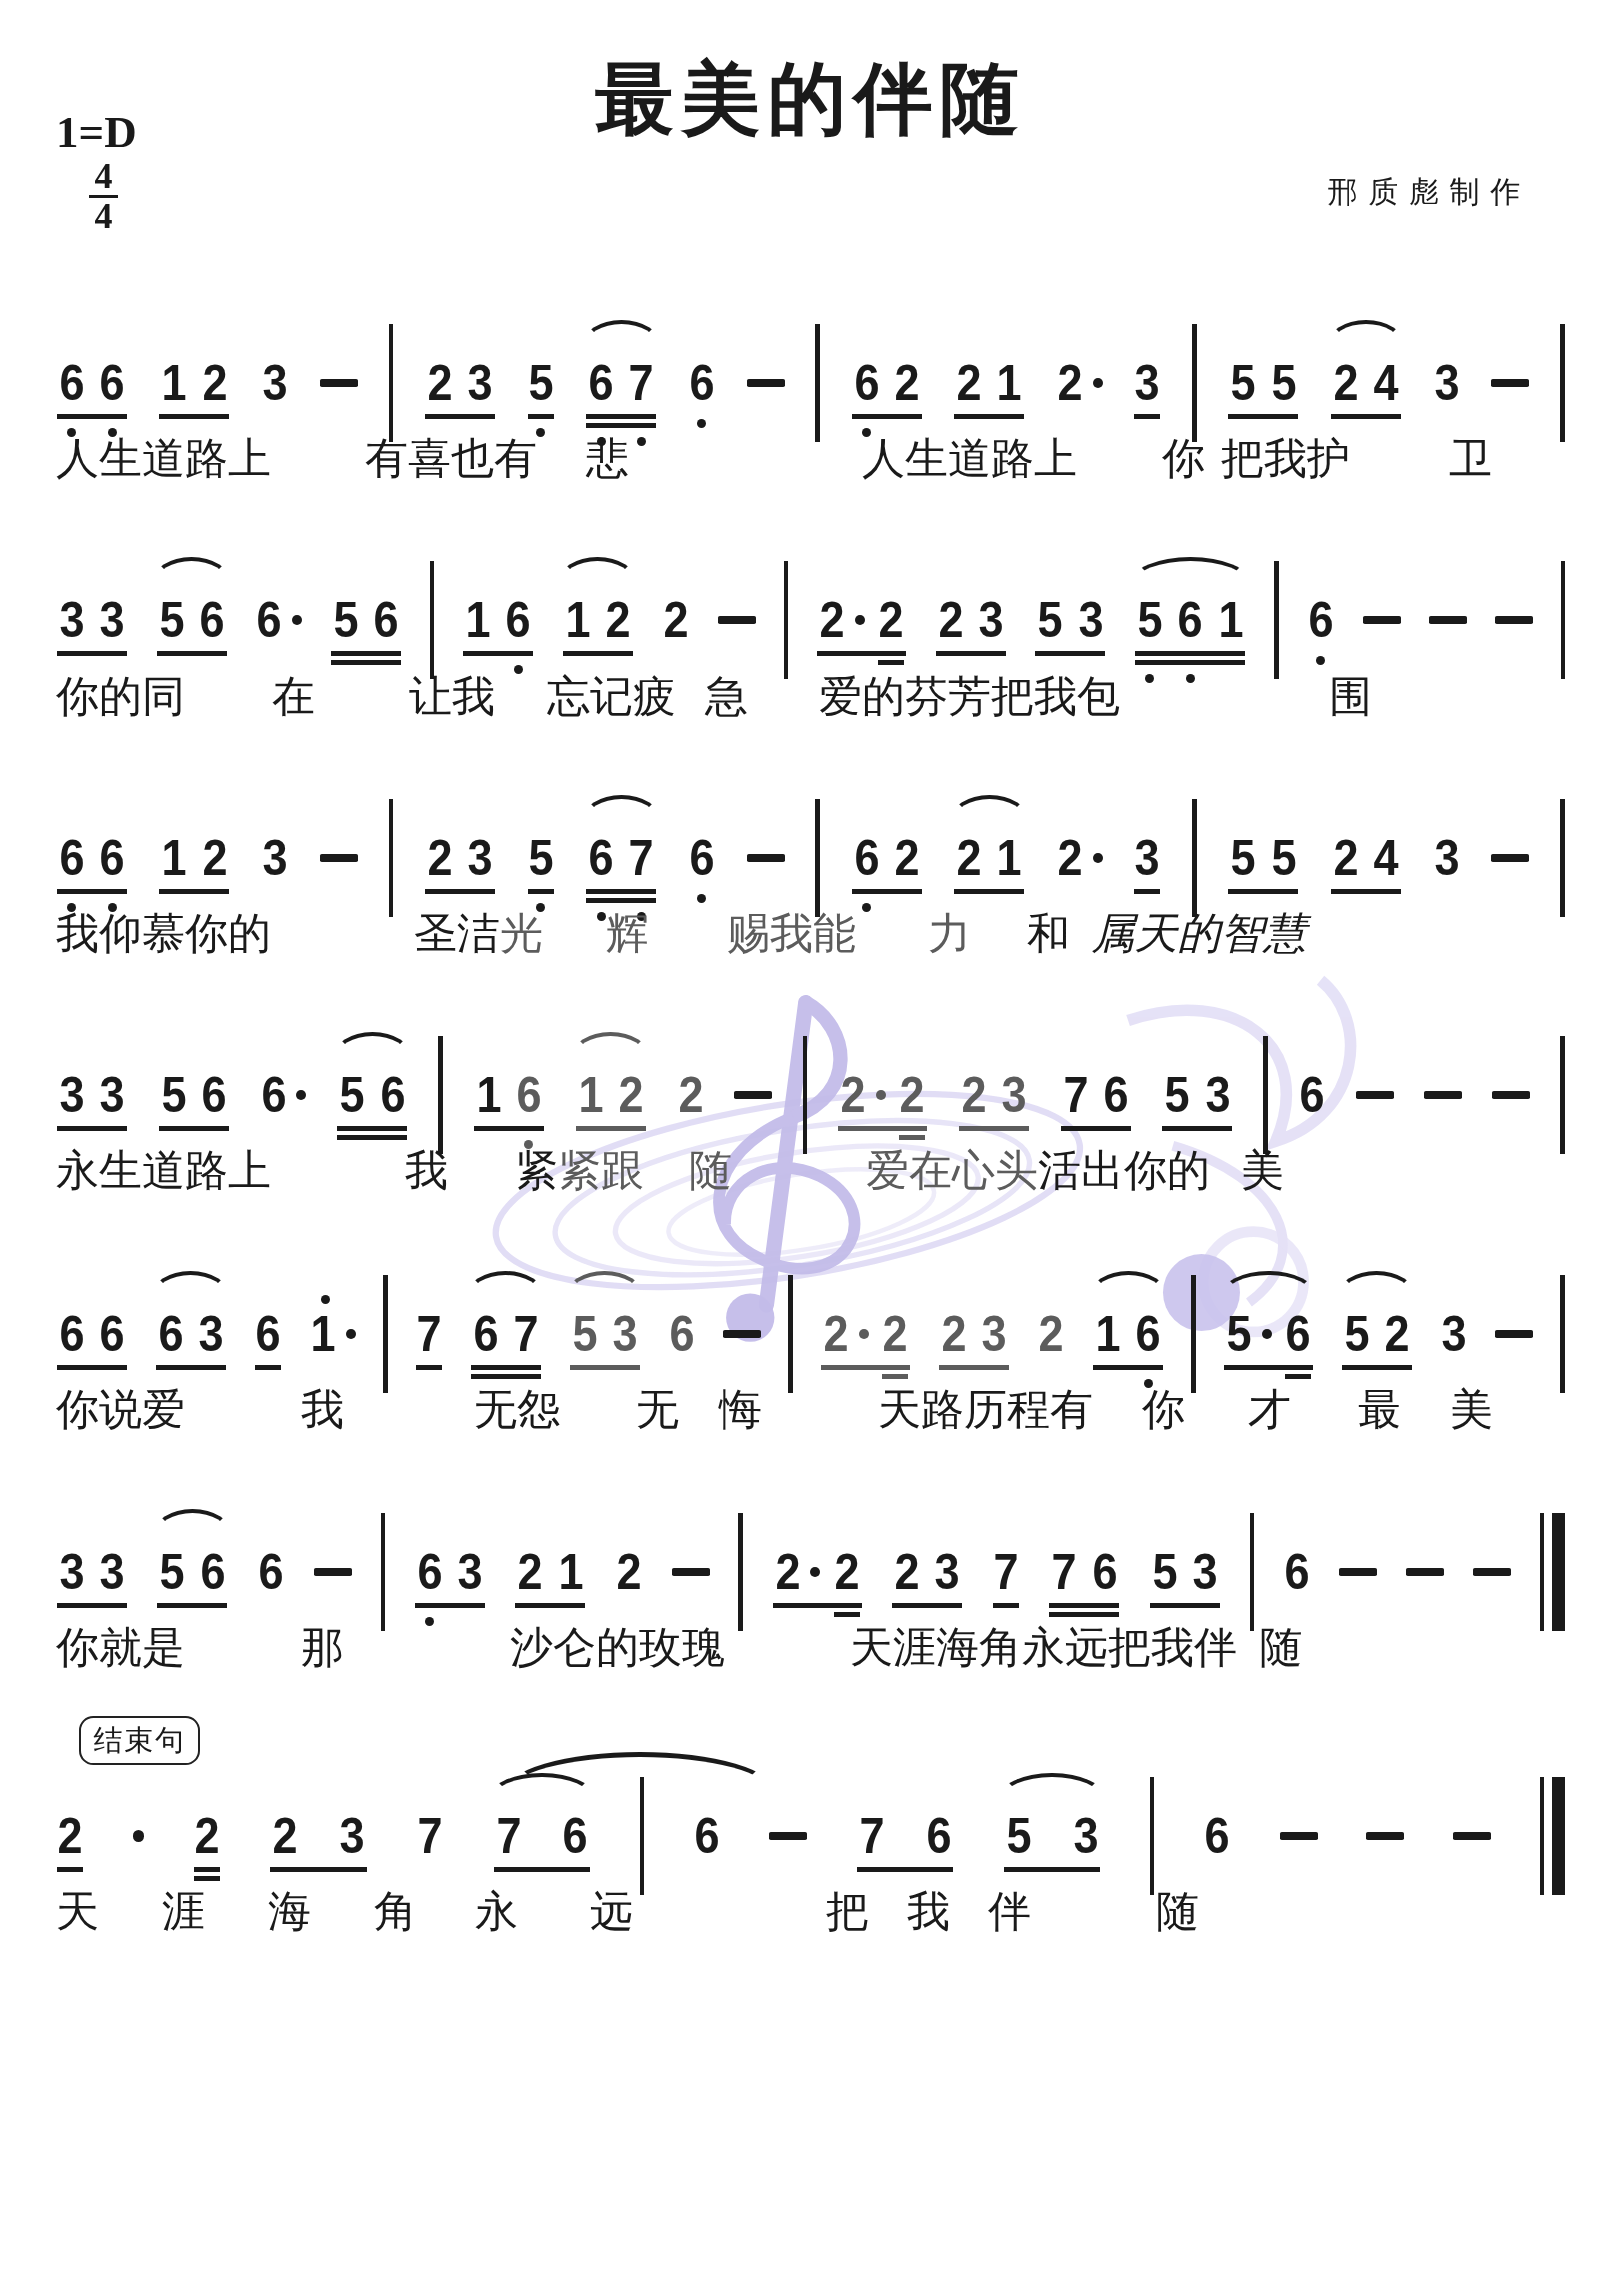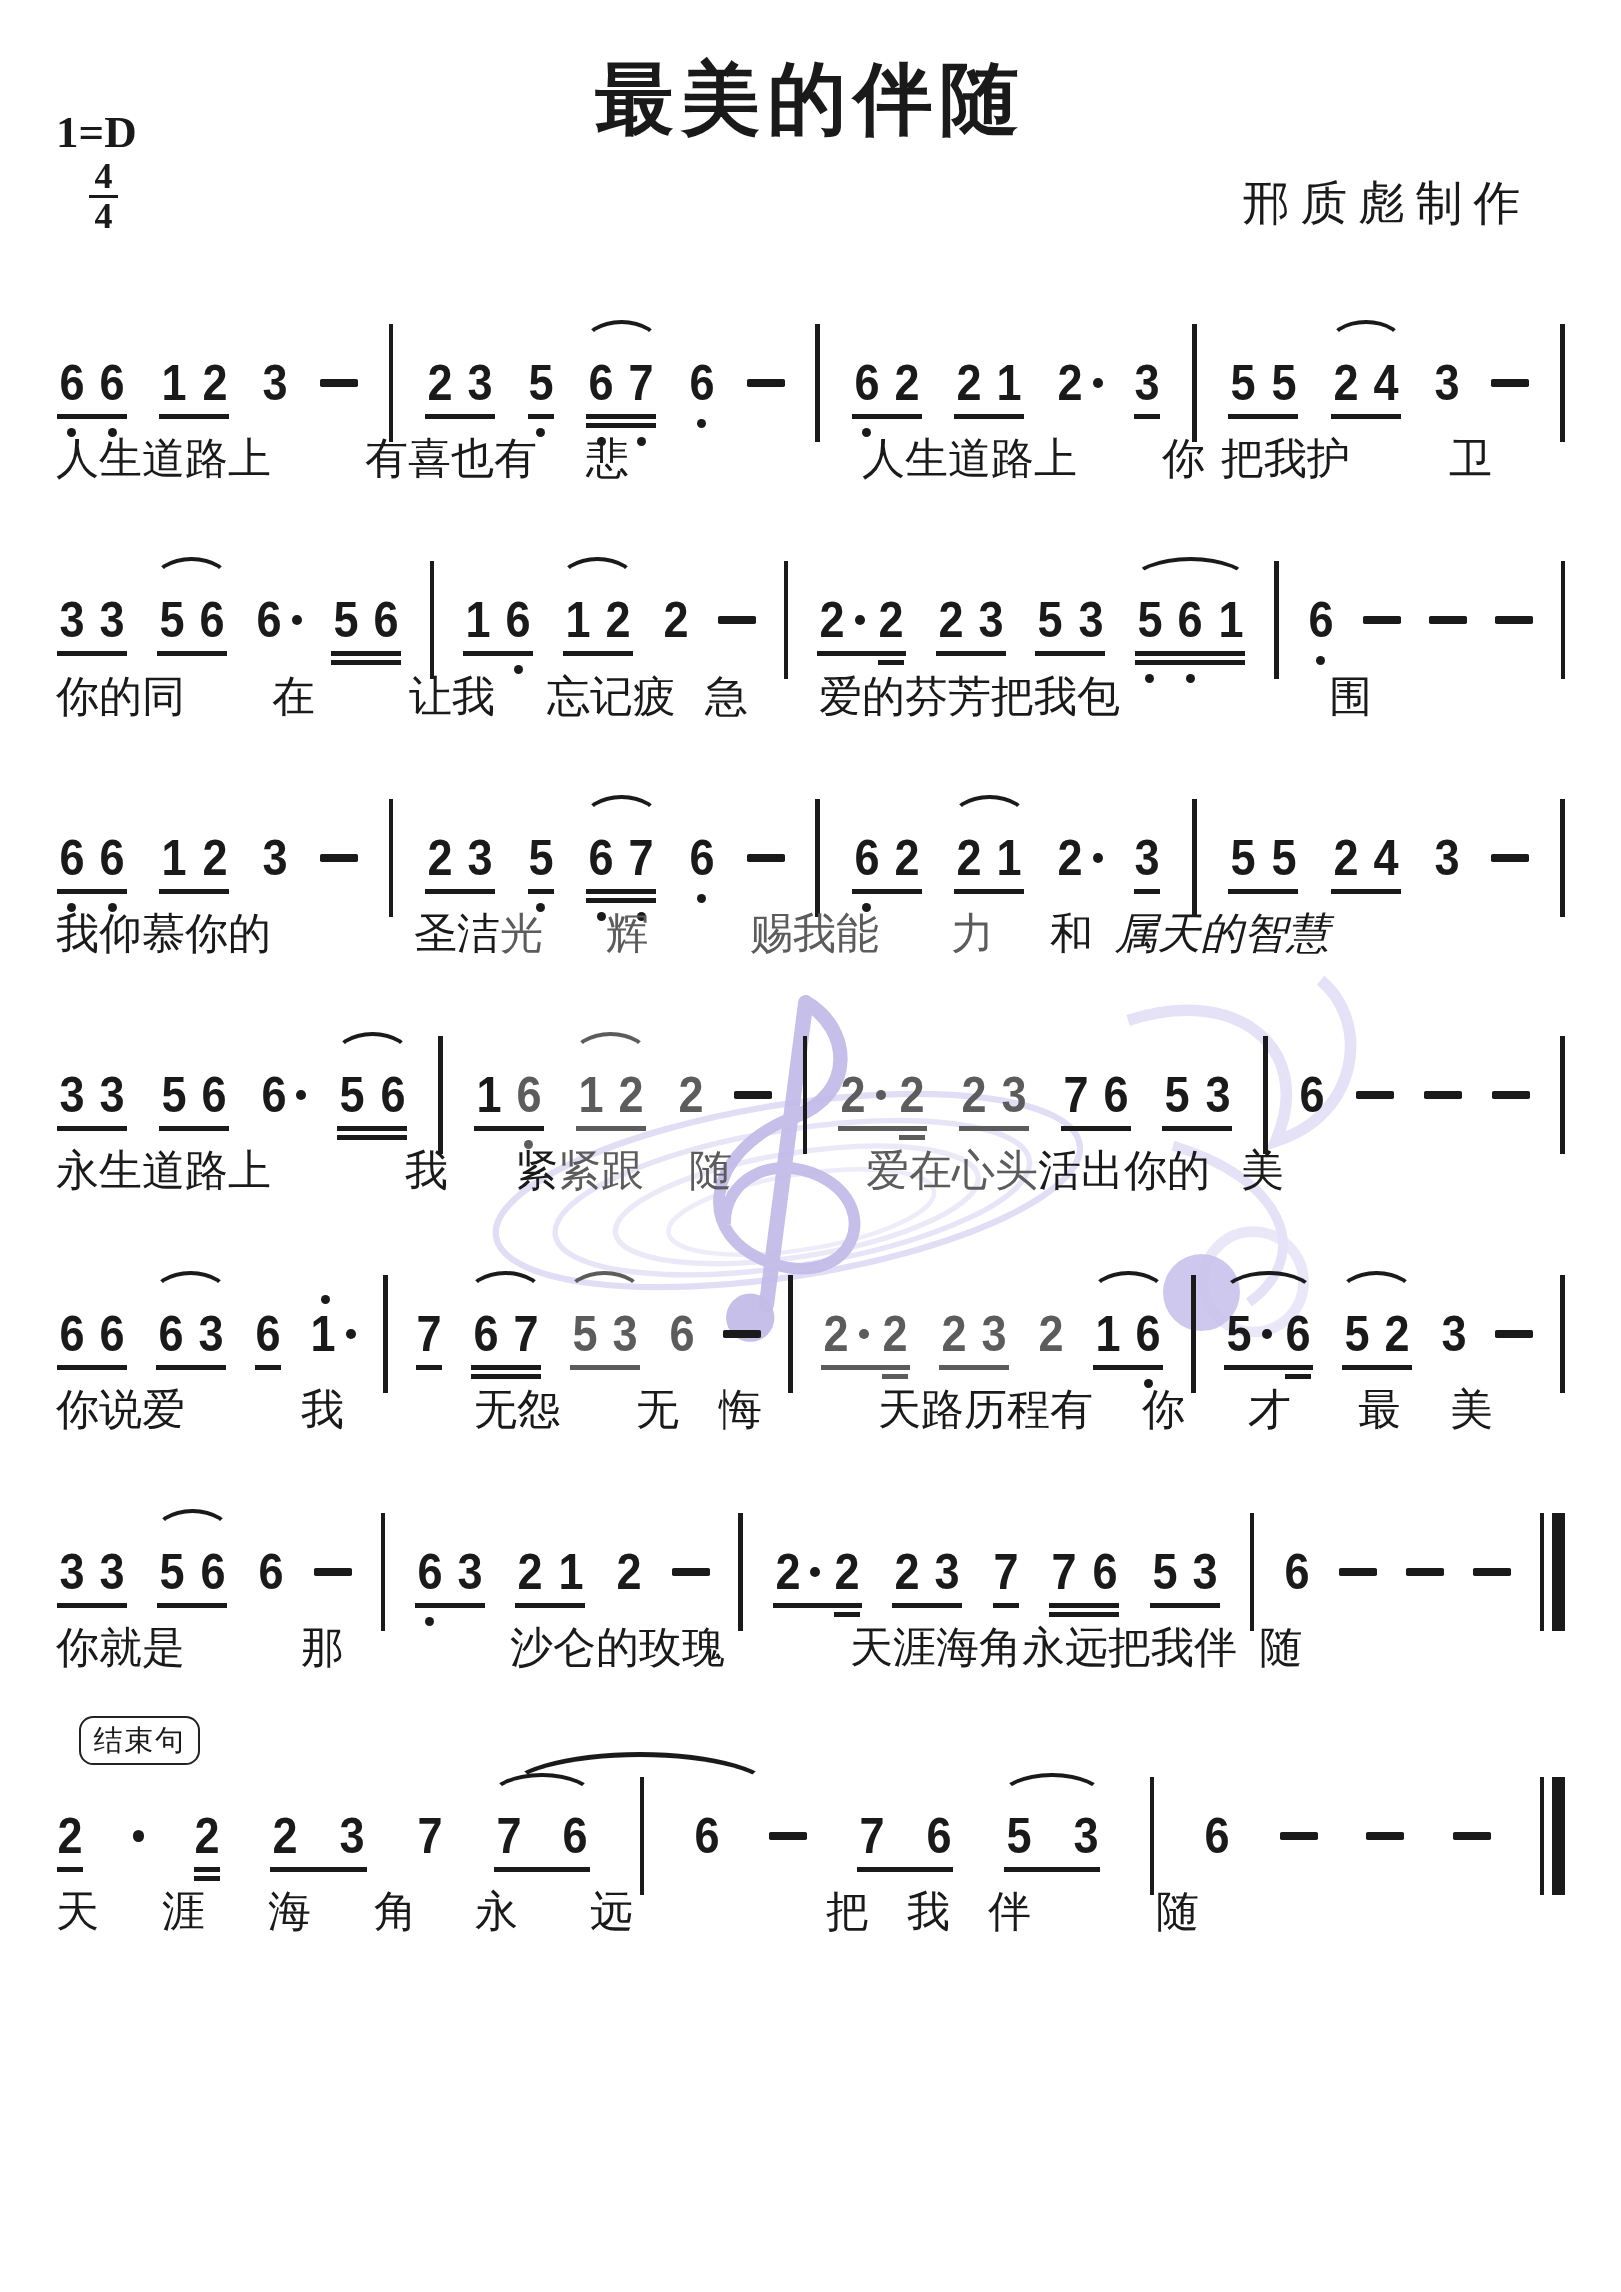--- a/index.html
+++ b/index.html
@@ -9,21 +9,21 @@
   .layer{position:absolute;inset:0;z-index:1;}
   .title{position:absolute;left:0;right:0;top:47px;text-align:center;
          font-family:"Liberation Serif",serif;font-weight:900;font-size:79px;letter-spacing:7.2px;}
   .keysig{position:absolute;left:56px;top:106px;display:flex;align-items:center;
           font-family:"Liberation Serif",serif;font-weight:700;font-size:45px;flex-direction:column;}
   .meter{display:inline-flex;flex-direction:column;align-items:center;margin-left:14.3px;
          font-size:36px;font-weight:700;line-height:1.02;}
   .meter .den{border-top:3.6px solid #1a1a1a;}
   .meter span{padding:0 5.4px;}
   .credit{position:absolute;right:90px;top:172px;font-family:"Liberation Serif",serif;
-          font-size:47px;letter-spacing:10.7px;}
+          font-size:30px;letter-spacing:10.7px;}
   .subtitle{position:absolute;left:0;right:0;top:245px;text-align:center;
             font-family:"Liberation Serif",serif;font-size:30px;letter-spacing:2.7px;}
   .endlabel{position:absolute;left:79px;top:1716px;border:2.7px solid #222;border-radius:14.3px;
             padding:2.7px 12.5px;font-size:29px;letter-spacing:1.8px;}
   
   .nrow{position:absolute;left:56px;right:56px;height:116px;display:flex;
         justify-content:space-between;align-items:center;z-index:2;}
   .lrow{position:absolute;left:56px;right:36px;display:flex;align-items:flex-start;z-index:2;}
   .lyr{font-size:43px;line-height:1.15;white-space:pre;}
   .gray, .gray .digit{color:#5c5c5c;}
@@ -446,21 +446,21 @@
           <b class="digit">3</b>
         </span>
         <span class="dash"></span>
         <span class="bar"></span>
       </div>
       <div class="lrow" style="top: 909px;">
         <span class="lyr">我仰慕你的</span>
         <span class="lyr" style="margin-left: 143px;">圣洁</span>
         <span class="lyr gray">光</span>
         <span class="lyr gray" style="margin-left: 63px;">辉</span>
-        <span class="lyr gray" style="margin-left: 101px; text-align: center;">赐我能</span>
+        <span class="lyr gray" style="margin-left: 78px; text-align: center;">赐我能</span>
         <span class="lyr gray" style="margin-left: 72px;">力</span>
         <span class="lyr" style="margin-left: 56px;">和</span>
         <span class="lyr" style="margin-left: 21.5px; font-style: italic;">属天的智慧</span>
       </div>
       <div class="nrow" style="top: 1037px;">
         <span class="grp">
           <span class="note">
             <b class="digit">3</b>
           </span>
           <span class="note">

